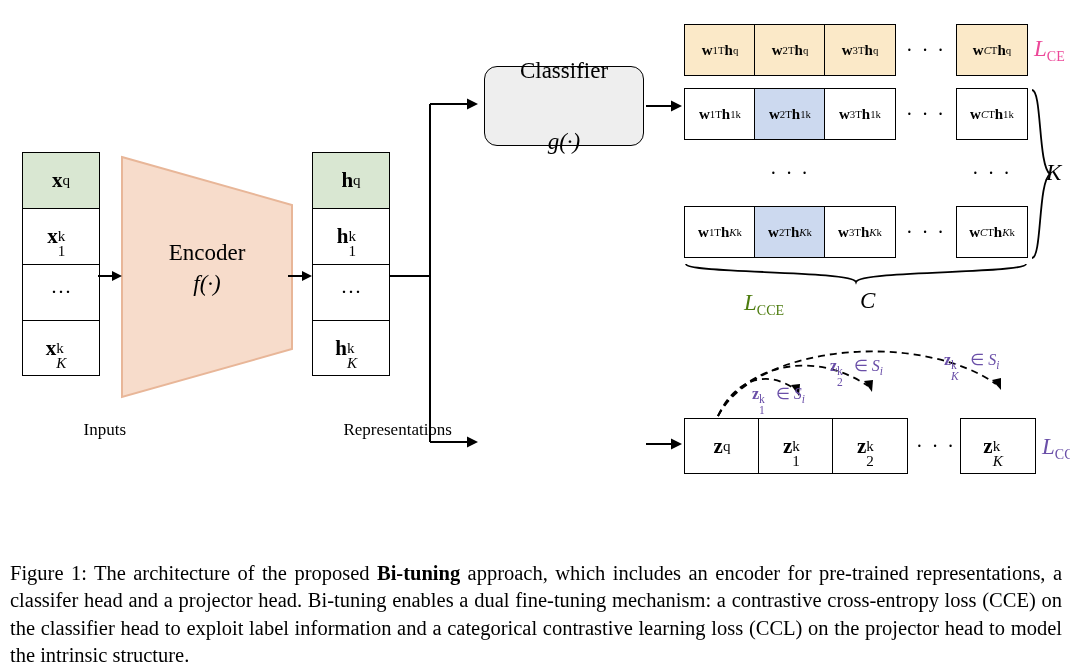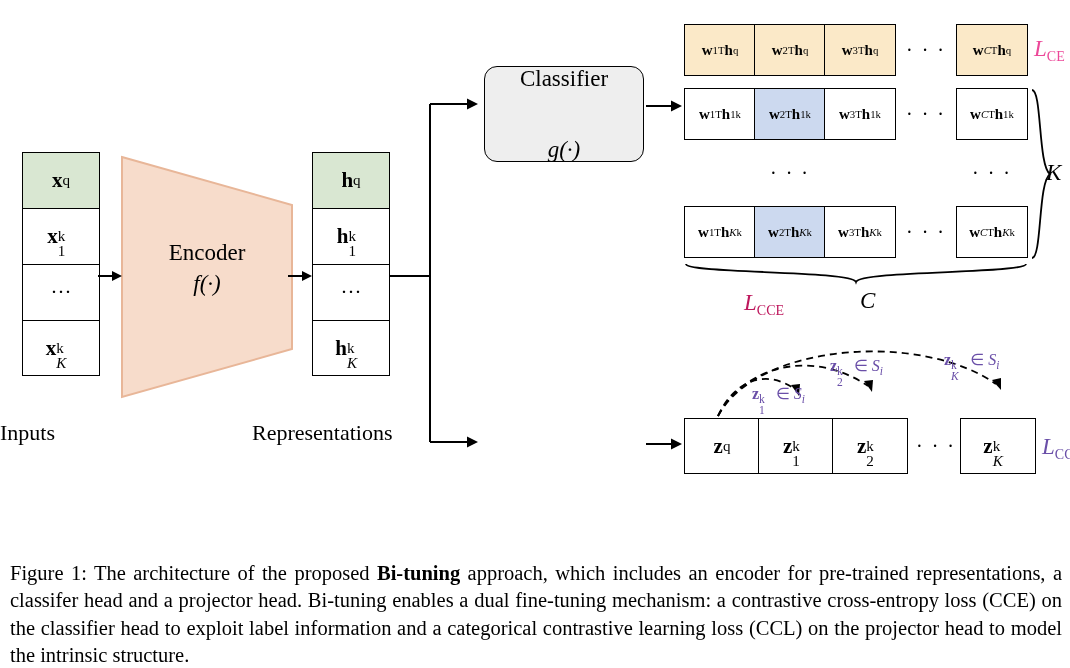--- a/index.html
+++ b/index.html
@@ -44,22 +44,22 @@
   .colstack .cell {
     width: 100%;
     height: 56px;
     border-bottom-width: 0;
     font-size: 21px;
   }
   .colstack .cell:last-child { border-bottom-width: 1.6px; }
 
   .caption-under {
     position: absolute;
-    font-size: 22px;
-    text-align: left;
+    font-size: 17px;
+    text-align: right;
   }
 
   
   .encoder-wrap {
     position: absolute;
     left: 118px;
     top: 153px;
     width: 178px;
     height: 248px;
   }
@@ -112,21 +112,21 @@
     align-items: center;
     justify-content: center;
   }
 
   .lbl {
     position: absolute;
     font-size: 20px;
     white-space: nowrap;
   }
   .lbl.ce  { color: #ec4899; }
-  .lbl.cce { color: #be185d; }
+  .lbl.cce { color: #4d7c0f; }
   .lbl.ccl { color: #6a4fa8; }
   .lbl.purple { color: #6a4fa8; }
 
   .caption {
     position: absolute;
     left: 10px;
     top: 548px;
     width: 1052px;
     font-size: 20.5px;
     line-height: 1.33;
@@ -212,21 +212,21 @@
 
   <svg class="abs" style="left:388px; top:92px;" width="100" height="362">
     <line x1="2" y1="184" x2="42" y2="184" stroke="#000" stroke-width="2"></line>
     <line x1="42" y1="12" x2="42" y2="350" stroke="#000" stroke-width="2"></line>
     <line x1="42" y1="12" x2="80" y2="12" stroke="#000" stroke-width="2"></line>
     <polygon points="90,12 79,6.5 79,17.5" fill="#000"></polygon>
     <line x1="42" y1="350" x2="80" y2="350" stroke="#000" stroke-width="2"></line>
     <polygon points="90,350 79,344.5 79,355.5" fill="#000"></polygon>
   </svg>
 
-  <div class="rbox" style="left:484px; top:66px; width:160px; height:96px;gap:41px;">
+  <div class="rbox" style="left:484px; top:66px; width:160px; height:80px;gap:41px;">
     <span>Classifier</span>
     <span class="mi">g(·)</span>
   </div>
   <svg class="abs" style="left:646px; top:92px;" width="38" height="28">
     <line x1="0" y1="14" x2="26" y2="14" stroke="#000" stroke-width="2"></line>
     <polygon points="36,14 25,8.5 25,19.5" fill="#000"></polygon>
   </svg>
 
   <svg class="abs" style="left:646px; top:430px;" width="38" height="28">
     <line x1="0" y1="14" x2="26" y2="14" stroke="#000" stroke-width="2"></line>

